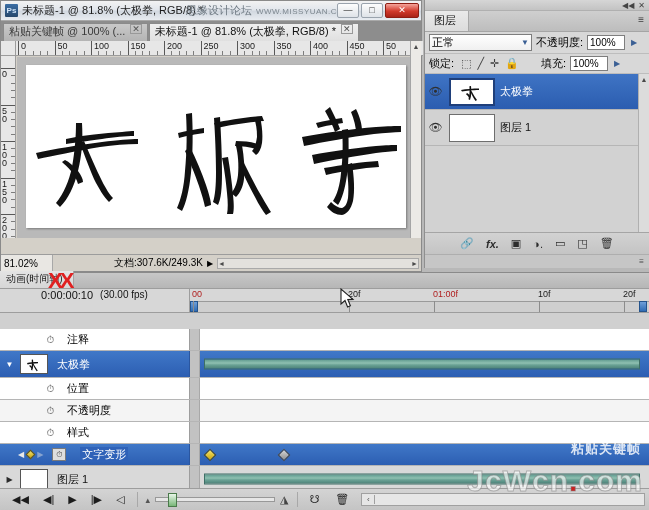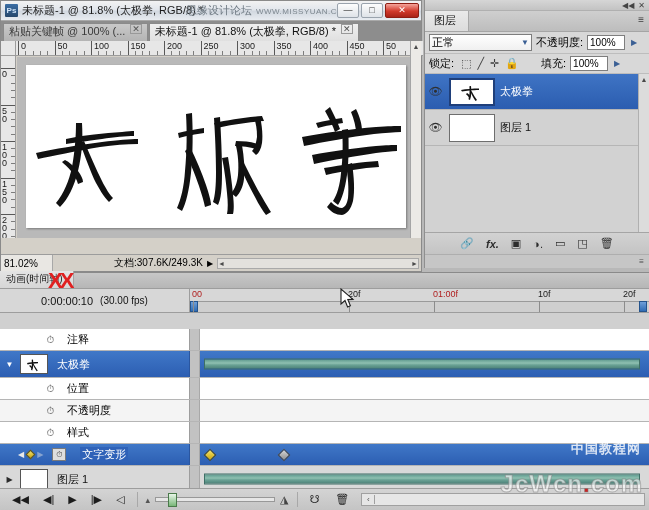--- a/index.html
+++ b/index.html
@@ -209,21 +209,21 @@
     border-right: 1px solid #a3a3a3; color: #222; white-space: nowrap;
   }
   .wm-xx {
     position: absolute; left: 48px; top: -5px; font-size: 22px; font-weight: bold;
     color: #e02020; letter-spacing: -3px; pointer-events: none;
   }
   .tl-head {
     height: 24px; display: flex; border-bottom: 1px solid #9d9d9d; background: #d7d7d7;
   }
   .tl-time {
-    width: 190px; display: flex; align-items: center; justify-content: center;
+    width: 190px; display: flex; justify-content: center;
     gap: 7px; font-size: 11px; color: #111; border-right: 1px solid #9d9d9d;
     background: #d7d7d7;
   }
   .tl-time .fps { font-size: 10px; }
   .tl-ruler { flex: 1; position: relative; background: #d7d7d7; overflow: hidden; text-align: center; }
   .tl-ruler .rlabel { position: absolute; top: 0px; font-size: 9px; white-space: nowrap; }
   .tl-ruler .rtick { position: absolute; top: 12px; height: 11px; border-left: 1px solid #8c8c8c; }
   .tl-bar {
     position: absolute; left: 0; right: 0; top: 12px; height: 12px;
     background: #cfcfcf; border-top: 1px solid #9a9a9a;
@@ -294,21 +294,21 @@
   .tl-scroll-track {
     flex: 1; height: 13px; background: #e6e6e6; border: 1px solid #a0a0a0; margin-right: 4px;
     display: flex; align-items: center;
   }
   .tl-scroll-arrow { width: 13px; text-align:center; font-size: 8px; color:#555; border-right: 1px solid #a0a0a0; }
   .wm-bottom {
     position: absolute; right: 6px; bottom: 14px; pointer-events: none;
     text-align: right; line-height: 1;
   }
   .wm-jc {
-    font-size: 24px; font-weight: bold; letter-spacing: 1px;
+    font-size: 30px; font-weight: bold; letter-spacing: 1px;
     color: rgba(255,255,255,.62);
     -webkit-text-stroke: 1px rgba(130,130,130,.55);
   }
   .wm-jc .dot { color: #cc2020; }
   .wm-cn {
     position: absolute; right: 8px; bottom: 52px;
     font-size: 13px; color: rgba(255,255,255,.82); font-weight: bold; letter-spacing: 1px;
     pointer-events: none;
   }
   .cursor {
@@ -732,21 +732,21 @@
       <div class="tf-sep"></div>
       <div class="tf-btns" style="gap:16px">
         <span>☋</span>
         <span>🗑</span>
       </div>
       <div class="tl-scroll-track">
         <span class="tl-scroll-arrow">‹</span>
       </div>
     </div>
 
-    <div class="wm-cn">中国教程网</div>
+    <div class="wm-cn">粘贴关键帧</div>
     <div class="wm-bottom">
       <span class="wm-jc">JcWcn<span class="dot">.</span>com</span>
     </div>
   </div>
 
   <div class="cursor" style="left:340px; top:288px;">
     <svg width="16" height="22" viewBox="0 0 16 22">
       <path d="M1 1 L1 16 L5 12.5 L7.6 19 L10.4 17.8 L7.8 11.6 L13 11.4 Z" fill="#ffffff" stroke="#222" stroke-width="1.1"></path>
     </svg>
   </div>

